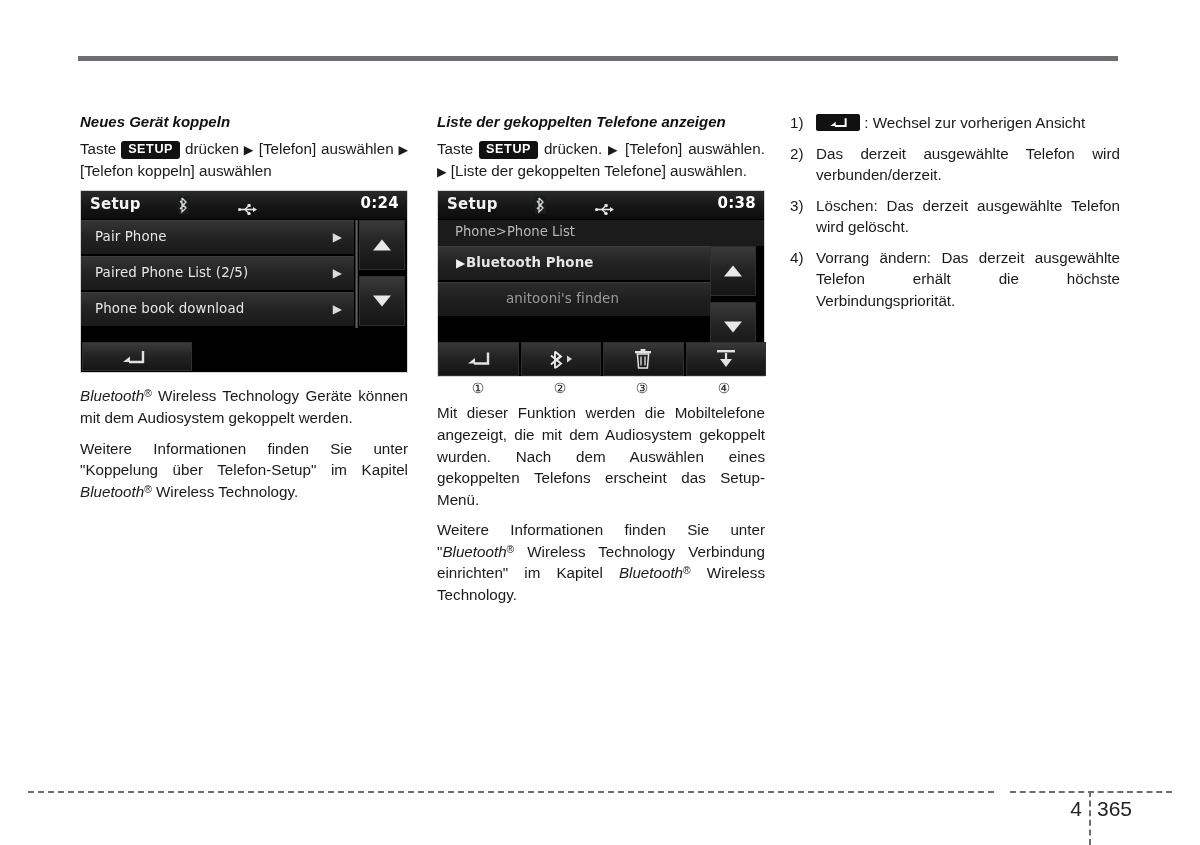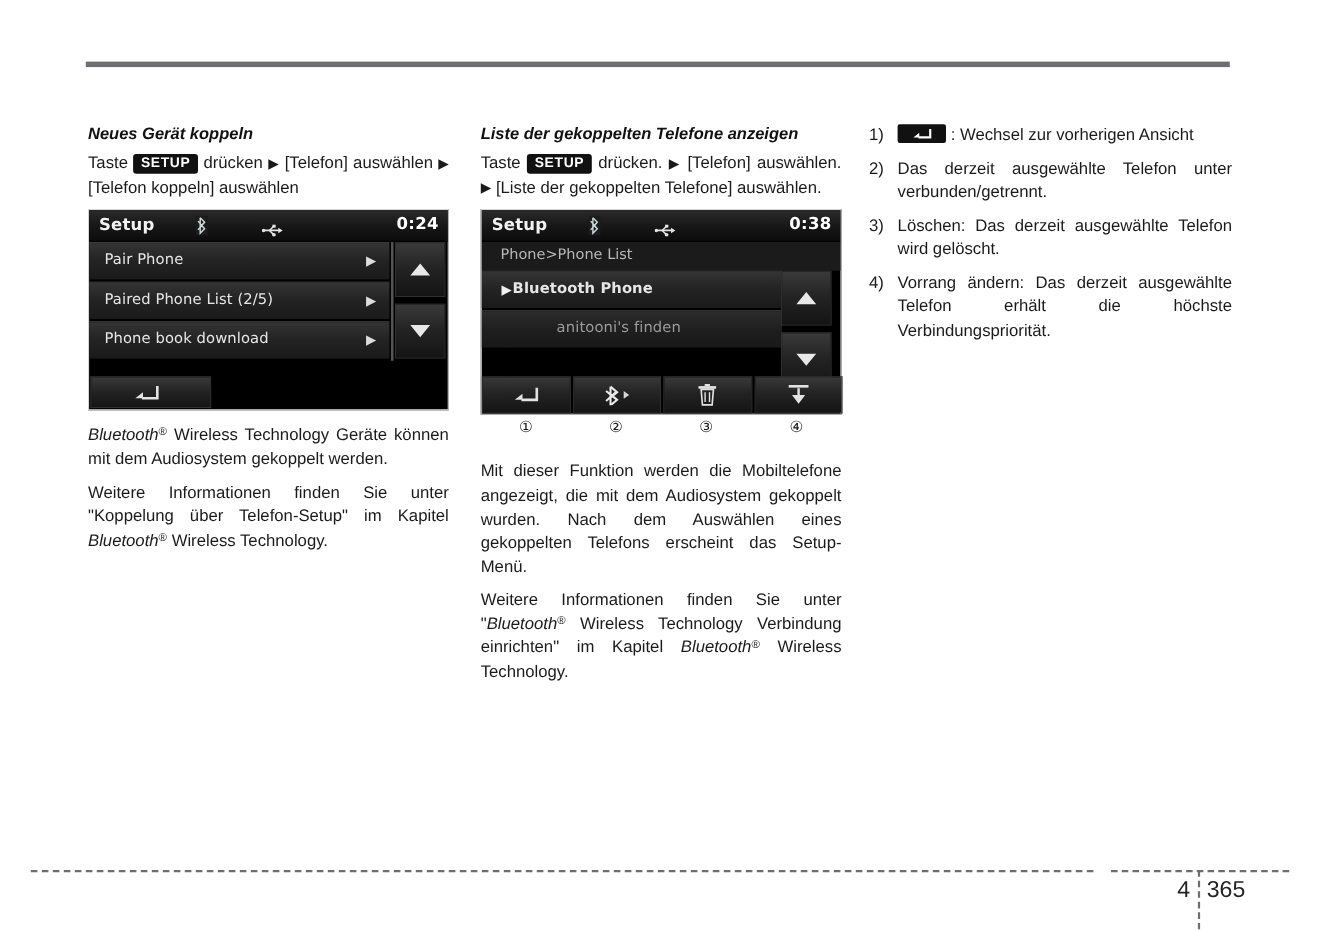--- a/index.html
+++ b/index.html
@@ -609,21 +609,21 @@
       </div>
     </div>
 
     <div class="callouts">
       <span class="co1">①</span>
       <span class="co2">②</span>
       <span class="co3">③</span>
       <span class="co4">④</span>
     </div>
 
-    <p class="body" style="margin-top:16px">Mit dieser Funktion werden die Mobiltelefone angezeigt, die mit dem Audiosystem gekoppelt wurden. Nach dem Auswählen eines gekoppelten Telefons erscheint das Setup-Menü.</p>
+    <p class="body" style="">Mit dieser Funktion werden die Mobiltelefone angezeigt, die mit dem Audiosystem gekoppelt wurden. Nach dem Auswählen eines gekoppelten Telefons erscheint das Setup-Menü.</p>
 
     <p class="body last">
       <span>Weitere Informationen finden Sie unter "</span><span class="it">Bluetooth</span><span class="reg">®</span><span> Wireless Technology Verbindung einrichten" im Kapitel </span><span class="it">Bluetooth</span><span class="reg">®</span><span> Wireless Technology.</span>
     </p>
   </div>
 
   <div class="col col-3">
     <ol class="numlist">
 
       <li>
@@ -632,21 +632,21 @@
           <svg width="22" height="13" viewBox="0 0 24 17">
             <path d="M22 3 L22 13 L8 13" stroke="#ffffff" stroke-width="2.6" fill="none"></path>
             <path d="M9 7.5 L2 13 L9 13 Z" fill="#ffffff"></path>
           </svg>
         </span>
         <span>: Wechsel zur vorherigen Ansicht</span>
       </li>
 
       <li>
         <span class="mark">2)</span>
-        <span>Das derzeit ausgewählte Telefon unter verbunden/getrennt.</span>
+        <span>Das derzeit ausgewählte Telefon wird verbunden/derzeit.</span>
       </li>
 
       <li>
         <span class="mark">3)</span>
         <span>Löschen: Das derzeit ausgewählte Telefon wird gelöscht.</span>
       </li>
 
       <li>
         <span class="mark">4)</span>
         <span>Vorrang ändern: Das derzeit ausgewählte Telefon erhält die höchste Verbindungspriorität.</span>

